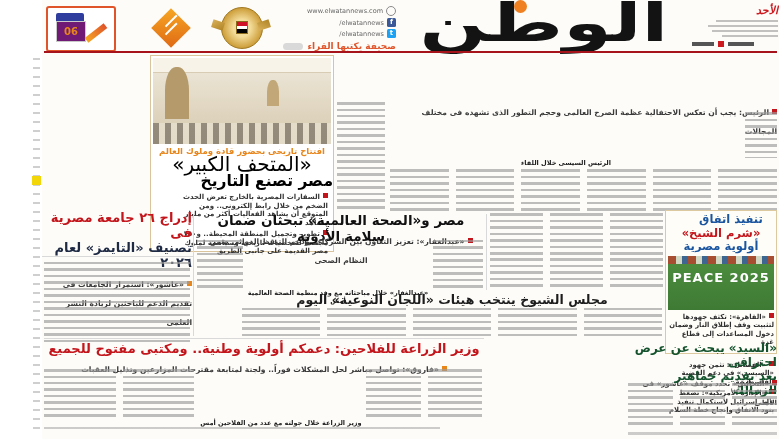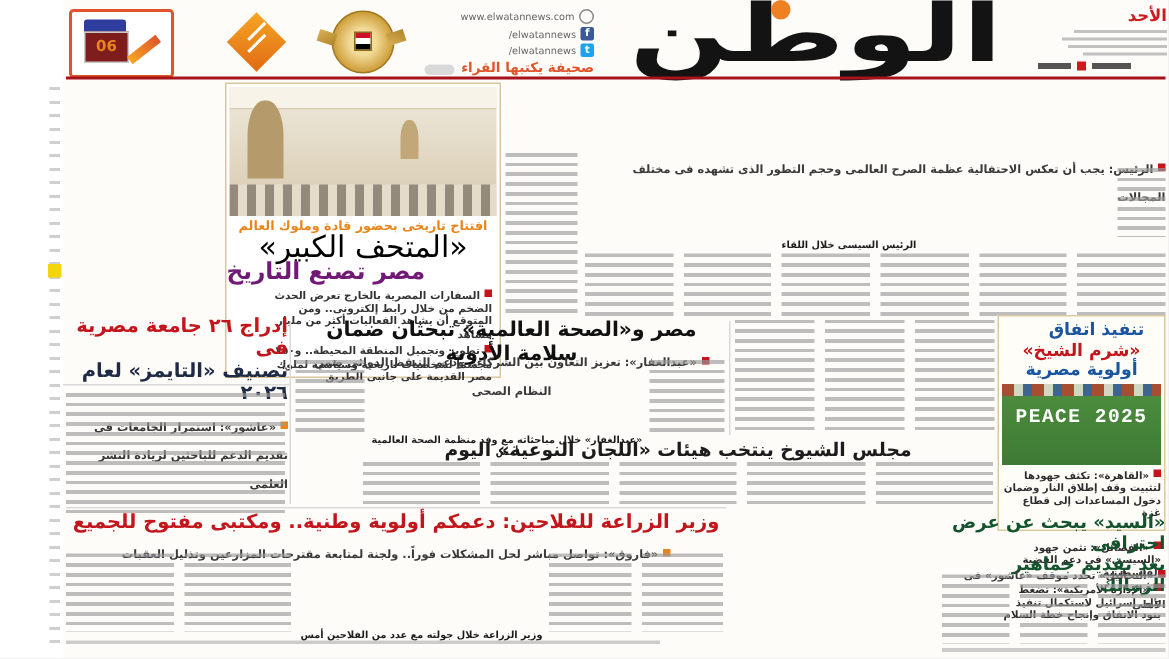--- a/index.html
+++ b/index.html
@@ -26,21 +26,21 @@
 
   <div class="abs" style="left:0;top:0;width:42px;height:439px;background:#fff;">
     <div class="abs" style="left:33px;top:58px;width:7px;height:372px;background:repeating-linear-gradient(to bottom,#c3c3c3 0 2px,transparent 2px 9px);opacity:.8;"></div>
     <div class="abs" style="left:32px;top:176px;width:9px;height:9px;background:#f2d60a;"></div>
   </div>
 
   <div class="abs" style="left:0;top:0;width:779px;height:53px;">
 
     <div class="abs" style="left:46px;top:6px;width:66px;height:42px;border:2px solid #e0542a;border-radius:3px;background:#fff;">
       <div class="abs" style="left:8px;top:5px;width:28px;height:8px;background:#2f3e9e;border-radius:2px 2px 0 0;"></div>
-      <div class="abs" style="left:8px;top:13px;width:28px;height:19px;background:#7f1d1d;border:1px solid #c9c9c9;text-align:center;font-size:10px;font-weight:bold;color:#e8861c;line-height:19px;">06</div>
+      <div class="abs" style="left:8px;top:13px;width:28px;height:19px;background:#701a75;border:1px solid #c9c9c9;text-align:center;font-size:10px;font-weight:bold;color:#e8861c;line-height:19px;">06</div>
       <div class="abs" style="left:36px;top:22px;width:24px;height:6px;background:linear-gradient(90deg,#f6a623,#e0542a);transform:rotate(-38deg);"></div>
     </div>
 
     <div class="abs" style="left:151px;top:8px;width:40px;height:40px;">
       <div class="abs" style="left:6px;top:6px;width:28px;height:28px;background:linear-gradient(135deg,#f6a623,#e06a15);transform:rotate(45deg);"></div>
       <div class="abs" style="left:12px;top:12px;width:16px;height:1.5px;background:#fff;transform:rotate(-45deg);"></div>
       <div class="abs" style="left:12px;top:20px;width:16px;height:1.5px;background:#fff;transform:rotate(-45deg);"></div>
     </div>
 
     <div class="abs" style="left:212px;top:3px;width:58px;height:48px;">
@@ -68,21 +68,21 @@
         <span style="width:20px;height:7px;background:#d9d9d9;border-radius:4px;display:inline-block;"></span>
       </div>
     </div>
 
     <div class="abs" style="left:398px;top:-8px;width:292px;height:62px;text-align:center;">
       <span style="display:inline-block;transform:scale(1.5,1.02);transform-origin:center;font-size:52px;font-weight:bold;color:#131313;line-height:62px;">الوطن</span>
       <span class="abs" style="left:116px;top:8px;width:13px;height:13px;border-radius:50%;background:#ef8122;"></span>
     </div>
 
     <div class="abs" style="left:688px;top:4px;width:86px;text-align:right;padding-left:4px;">
-      <div style="font-size:11px;font-weight:bold;color:#cc1a1f;">الأحد</div>
+      <div style="font-size:11px;font-weight:bold;color:#cc1a1f;font-style:italic;">الأحد</div>
       <div class="dl" style="width:62px;"></div>
       <div class="dl" style="width:70px;"></div>
       <div class="dl" style="width:66px;"></div>
       <div class="dl" style="width:56px;"></div>
       <div style="display:flex;justify-content:flex-end;gap:4px;margin-top:4px;align-items:center;">
         <span style="width:26px;height:4px;background:#555;display:inline-block;"></span>
         <span style="width:6px;height:6px;background:#cc1a1f;display:inline-block;"></span>
         <span style="width:22px;height:4px;background:#555;display:inline-block;"></span>
       </div>
     </div>
@@ -108,21 +108,21 @@
 
   <div class="abs" style="left:150px;top:55px;width:184px;height:197px;border:1px solid #d9c49c;background:#fff;box-sizing:border-box;">
     <div class="photo" style="margin:2px;height:86px;background:linear-gradient(180deg,#efe9dc,#d6c9ae);">
       <div class="abs" style="left:0;top:0;width:100%;height:16%;background:#f7f3e8;border-bottom:1px solid #d8cdb4;"></div>
       <div class="abs" style="left:7%;top:10%;width:24px;height:52px;background:#b59a6b;border-radius:45% 45% 0 0;"></div>
       <div class="abs" style="left:64%;top:26%;width:12px;height:26px;background:#c2a878;border-radius:45% 45% 0 0;"></div>
       <div class="abs" style="left:0;bottom:0;width:100%;height:24%;background:repeating-linear-gradient(90deg,#7d7468 0 6px,#e8e0d0 6px 12px);opacity:.75;"></div>
     </div>
     <div style="text-align:center;font-size:8.5px;font-weight:bold;color:#e8861c;margin-top:2px;">افتتاح تاريخى بحضور قادة وملوك العالم</div>
     <div style="text-align:center;font-size:20px;line-height:17px;font-weight:normal;color:#000000;">«المتحف الكبير»</div>
-    <div style="text-align:left;font-size:15.5px;line-height:17px;font-weight:bold;color:#701a75;">مصر تصنع التاريخ</div>
+    <div style="text-align:right;font-size:15.5px;line-height:17px;font-weight:bold;color:#000000;">مصر تصنع التاريخ</div>
     <div style="padding:3px 5px 0 5px;margin-left:20px;">
       <p style="margin:0 0 3px 0;font-size:7px;line-height:8.5px;font-weight:bold;color:#333;"><span class="mk"></span><span>السفارات المصرية بالخارج تعرض الحدث الضخم من خلال رابط إلكترونى.. ومن المتوقع أن يشاهد الفعاليات أكثر من مليار مشاهد</span></p>
       <p style="margin:0;font-size:7px;line-height:8.5px;font-weight:bold;color:#333;"><span class="mk"></span><span>تطوير وتجميل المنطقة المحيطة.. و٧٥٠ مجسماً لشخصيات تاريخية وسياسية لملوك مصر القديمة على جانبى الطريق</span></p>
     </div>
   </div>
 
   <div class="abs hline" style="left:42px;top:256px;width:151px;"></div>
   <div class="abs hline" style="left:42px;top:209px;width:0px;"></div>
   <div class="abs vline" style="left:193px;top:214px;height:122px;"></div>
   <div class="abs vline" style="left:486px;top:214px;height:76px;"></div>
@@ -159,21 +159,21 @@
     <div class="tl"></div>
     <div class="tl"></div>
   </div>
 
   <div class="abs" style="left:665px;top:210px;width:112px;height:144px;border:1px solid #ddc9a0;box-sizing:border-box;padding:2px;background:#fffdf8;">
     <div style="text-align:center;font-size:11.5px;line-height:13.5px;font-weight:bold;">
       <span style="color:#1a55a0;margin-left:20px;">تنفيذ اتفاق</span>
       <span style="color:#c3161c;">«شرم الشيخ»</span>
       <span style="color:#1a55a0;">أولوية مصرية</span>
     </div>
-    <div class="photo" style="height:54px;margin-top:2px;background:linear-gradient(#4d8f3f,#3f7a34);font-family:Liberation Mono, monospace;">
+    <div class="photo" style="height:54px;margin-top:2px;background:linear-gradient(#4d8f3f,#3f7a34);">
       <div class="abs" style="left:0;top:0;width:100%;height:8px;background:repeating-linear-gradient(90deg,#b7432f 0 8px,#e8e4da 8px 14px,#3b5f9e 14px 20px);opacity:.85;"></div>
       <div style="position:absolute;left:0;top:14px;width:100%;text-align:center;color:#fff;font-weight:bold;font-size:13px;letter-spacing:1px;direction:ltr;">PEACE 2025</div>
     </div>
     <div style="padding-top:3px;">
       <p style="margin:0 0 14px 0;font-size:6.8px;line-height:8.5px;font-weight:bold;color:#2e2e2e;text-align:right;"><span class="mk"></span><span>«القاهرة»: تكثف جهودها لتثبيت وقف إطلاق النار وضمان دخول المساعدات إلى قطاع غزة</span></p>
       <p style="margin:0 0 3px 0;font-size:6.8px;line-height:8.5px;font-weight:bold;color:#2e2e2e;"><span class="mk"></span><span>«الفصائل»: تثمن جهود «السيسى» فى دعم القضية الفلسطينية</span></p>
       <p style="margin:0;font-size:6.8px;line-height:8.5px;font-weight:bold;color:#2e2e2e;"><span class="mk"></span><span>«الإدارة الأمريكية»: تضغط على إسرائيل لاستكمال تنفيذ بنود الاتفاق وإنجاح خطة السلام</span></p>
     </div>
   </div>
 

